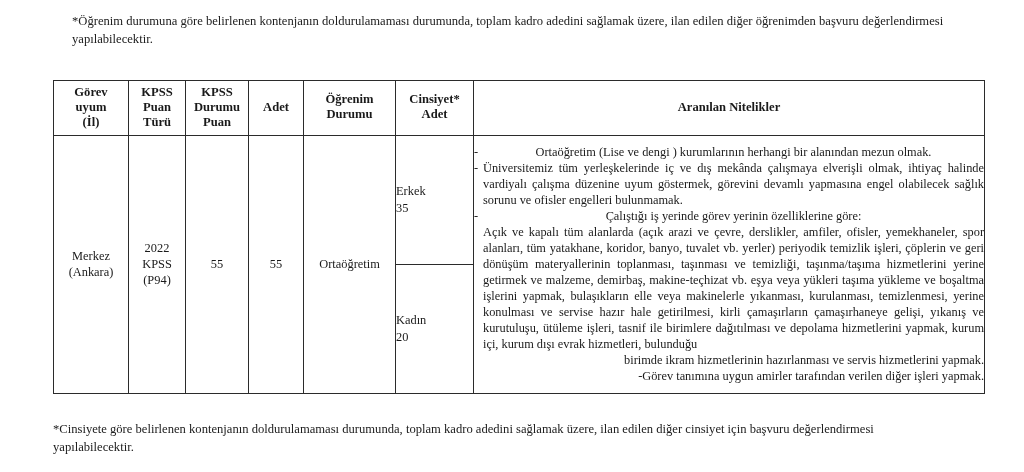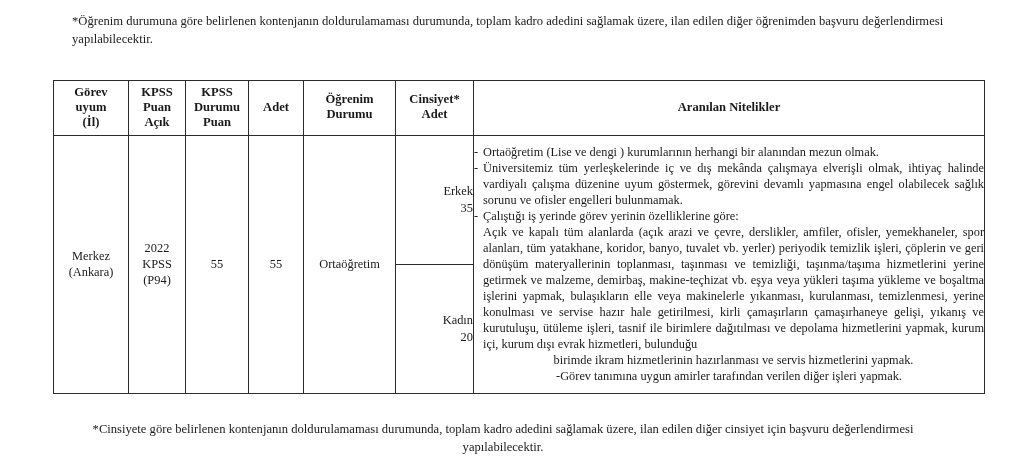--- a/index.html
+++ b/index.html
@@ -93,21 +93,21 @@
   col.c-cinsiyet{ width: 78px; }
   col.c-nitelik { width: 511px; }
 
   td.center {
     text-align: center;
     line-height: 1.3;
   }
   td.center .ln { display: block; }
 
   td.cinsiyet-cell {
-    text-align: right;
+    text-align: left;
     line-height: 1.3;
     height: 128px;
   }
   td.cinsiyet-cell .ln { display: block; }
 
   td.nitelik {
     padding: 5px 9px 5px 7px;
     font-size: 12.35px;
     line-height: 1.30;
     vertical-align: top;
@@ -123,41 +123,41 @@
     flex: 0 0 auto;
     width: 9px;
     text-align: left;
   }
   .bullet-text {
     flex: 1 1 auto;
     text-align: justify;
     text-justify: inter-word;
   }
   .bullet-text.nojustify {
-    text-align: left;
+    text-align: center;
     font-family: Liberation Serif, serif;
   }
   .indent-block {
     padding-left: 9px;
     text-align: justify;
     text-justify: inter-word;
   }
   .last-line {
-    text-align: center;
+    text-align: right;
   }
 
   
   .bottom-note {
     position: absolute;
     left: 53px;
     top: 420px;
     width: 900px;
     font-size: 12.6px;
     line-height: 1.45;
-    text-align: center;
+    text-align: left;
     color: #202020;
   }
 </style>
 </head>
 <body>
 
 <div class="page">
 
   <div class="top-note">*Öğrenim durumuna göre belirlenen kontenjanın doldurulamaması durumunda, toplam kadro adedini sağlamak üzere, ilan edilen diğer öğrenimden başvuru değerlendirmesi yapılabilecektir.</div>
 
@@ -176,21 +176,21 @@
       <thead>
         <tr>
           <th rowspan="2">
             <span class="hl">Görev</span>
             <span class="hl">uyum</span>
             <span class="hl">(İl)</span>
           </th>
           <th rowspan="2">
             <span class="hl">KPSS</span>
             <span class="hl">Puan</span>
-            <span class="hl">Açık</span>
+            <span class="hl">Türü</span>
           </th>
           <th rowspan="2">
             <span class="hl">KPSS</span>
             <span class="hl">Durumu</span>
             <span class="hl">Puan</span>
           </th>
           <th rowspan="2">
             <span class="hl">Adet</span>
           </th>
           <th rowspan="2">

